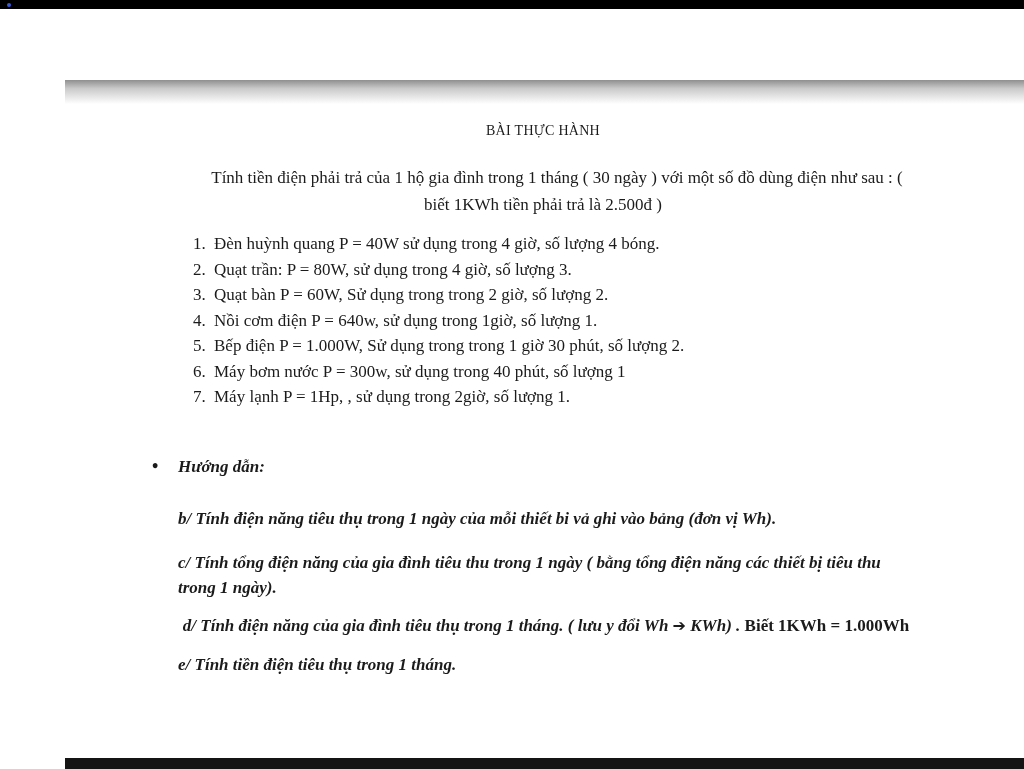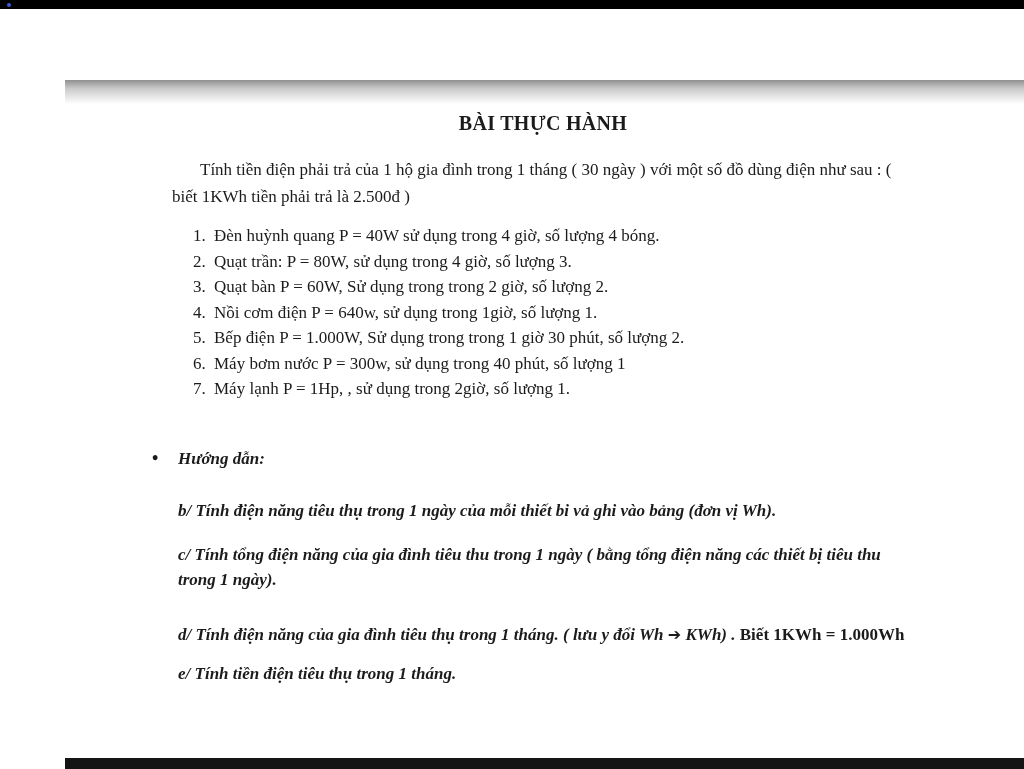--- a/index.html
+++ b/index.html
@@ -54,30 +54,31 @@
     background: linear-gradient(to bottom, #8f8f8f 0%, #c9c9c9 35%, #ffffff 100%);
     pointer-events: none;
   }
   .content {
     position: relative;
     padding: 30px 110px 0 107px;
     font-size: 17px;
     line-height: 26px;
   }
   .doc-title {
-    margin: 0;
+    margin: 8px;
     text-align: center;
-    font-size: 20px;
-    font-weight: bold;
+    font-size: 14px;
+    font-weight: normal;
     letter-spacing: 0.3px;
   }
   .intro {
     margin: 20px 0 0 0;
     text-indent: 28px;
     line-height: 27px;
+    text-align: center;
   }
   ol.device-list {
     margin: 13px 0 0 0;
     padding-left: 38px;
     line-height: 25.5px;
     list-style: decimal outside;
   }
   ol.device-list li {
     padding-left: 4px;
   }
@@ -100,21 +101,21 @@
     font-size: 18px;
   }
   .guide-heading-text {
   }
   .step {
     margin: 12px 0 0 0;
     line-height: 25px;
   }
   .step-b { margin-top: 26px; }
   .step-c { margin-top: 19px; }
-  .step-d { margin-top: 30px; }
+  .step-d { margin-top: 13px; text-align: center; }
   .step-e { margin-top: 14px; }
   .underlined {
     text-decoration: underline;
   }
   .step-line2 {
     display: block;
     padding-left: 20px;
   }
   .arrow {
     font-family: "DejaVu Sans", sans-serif;

